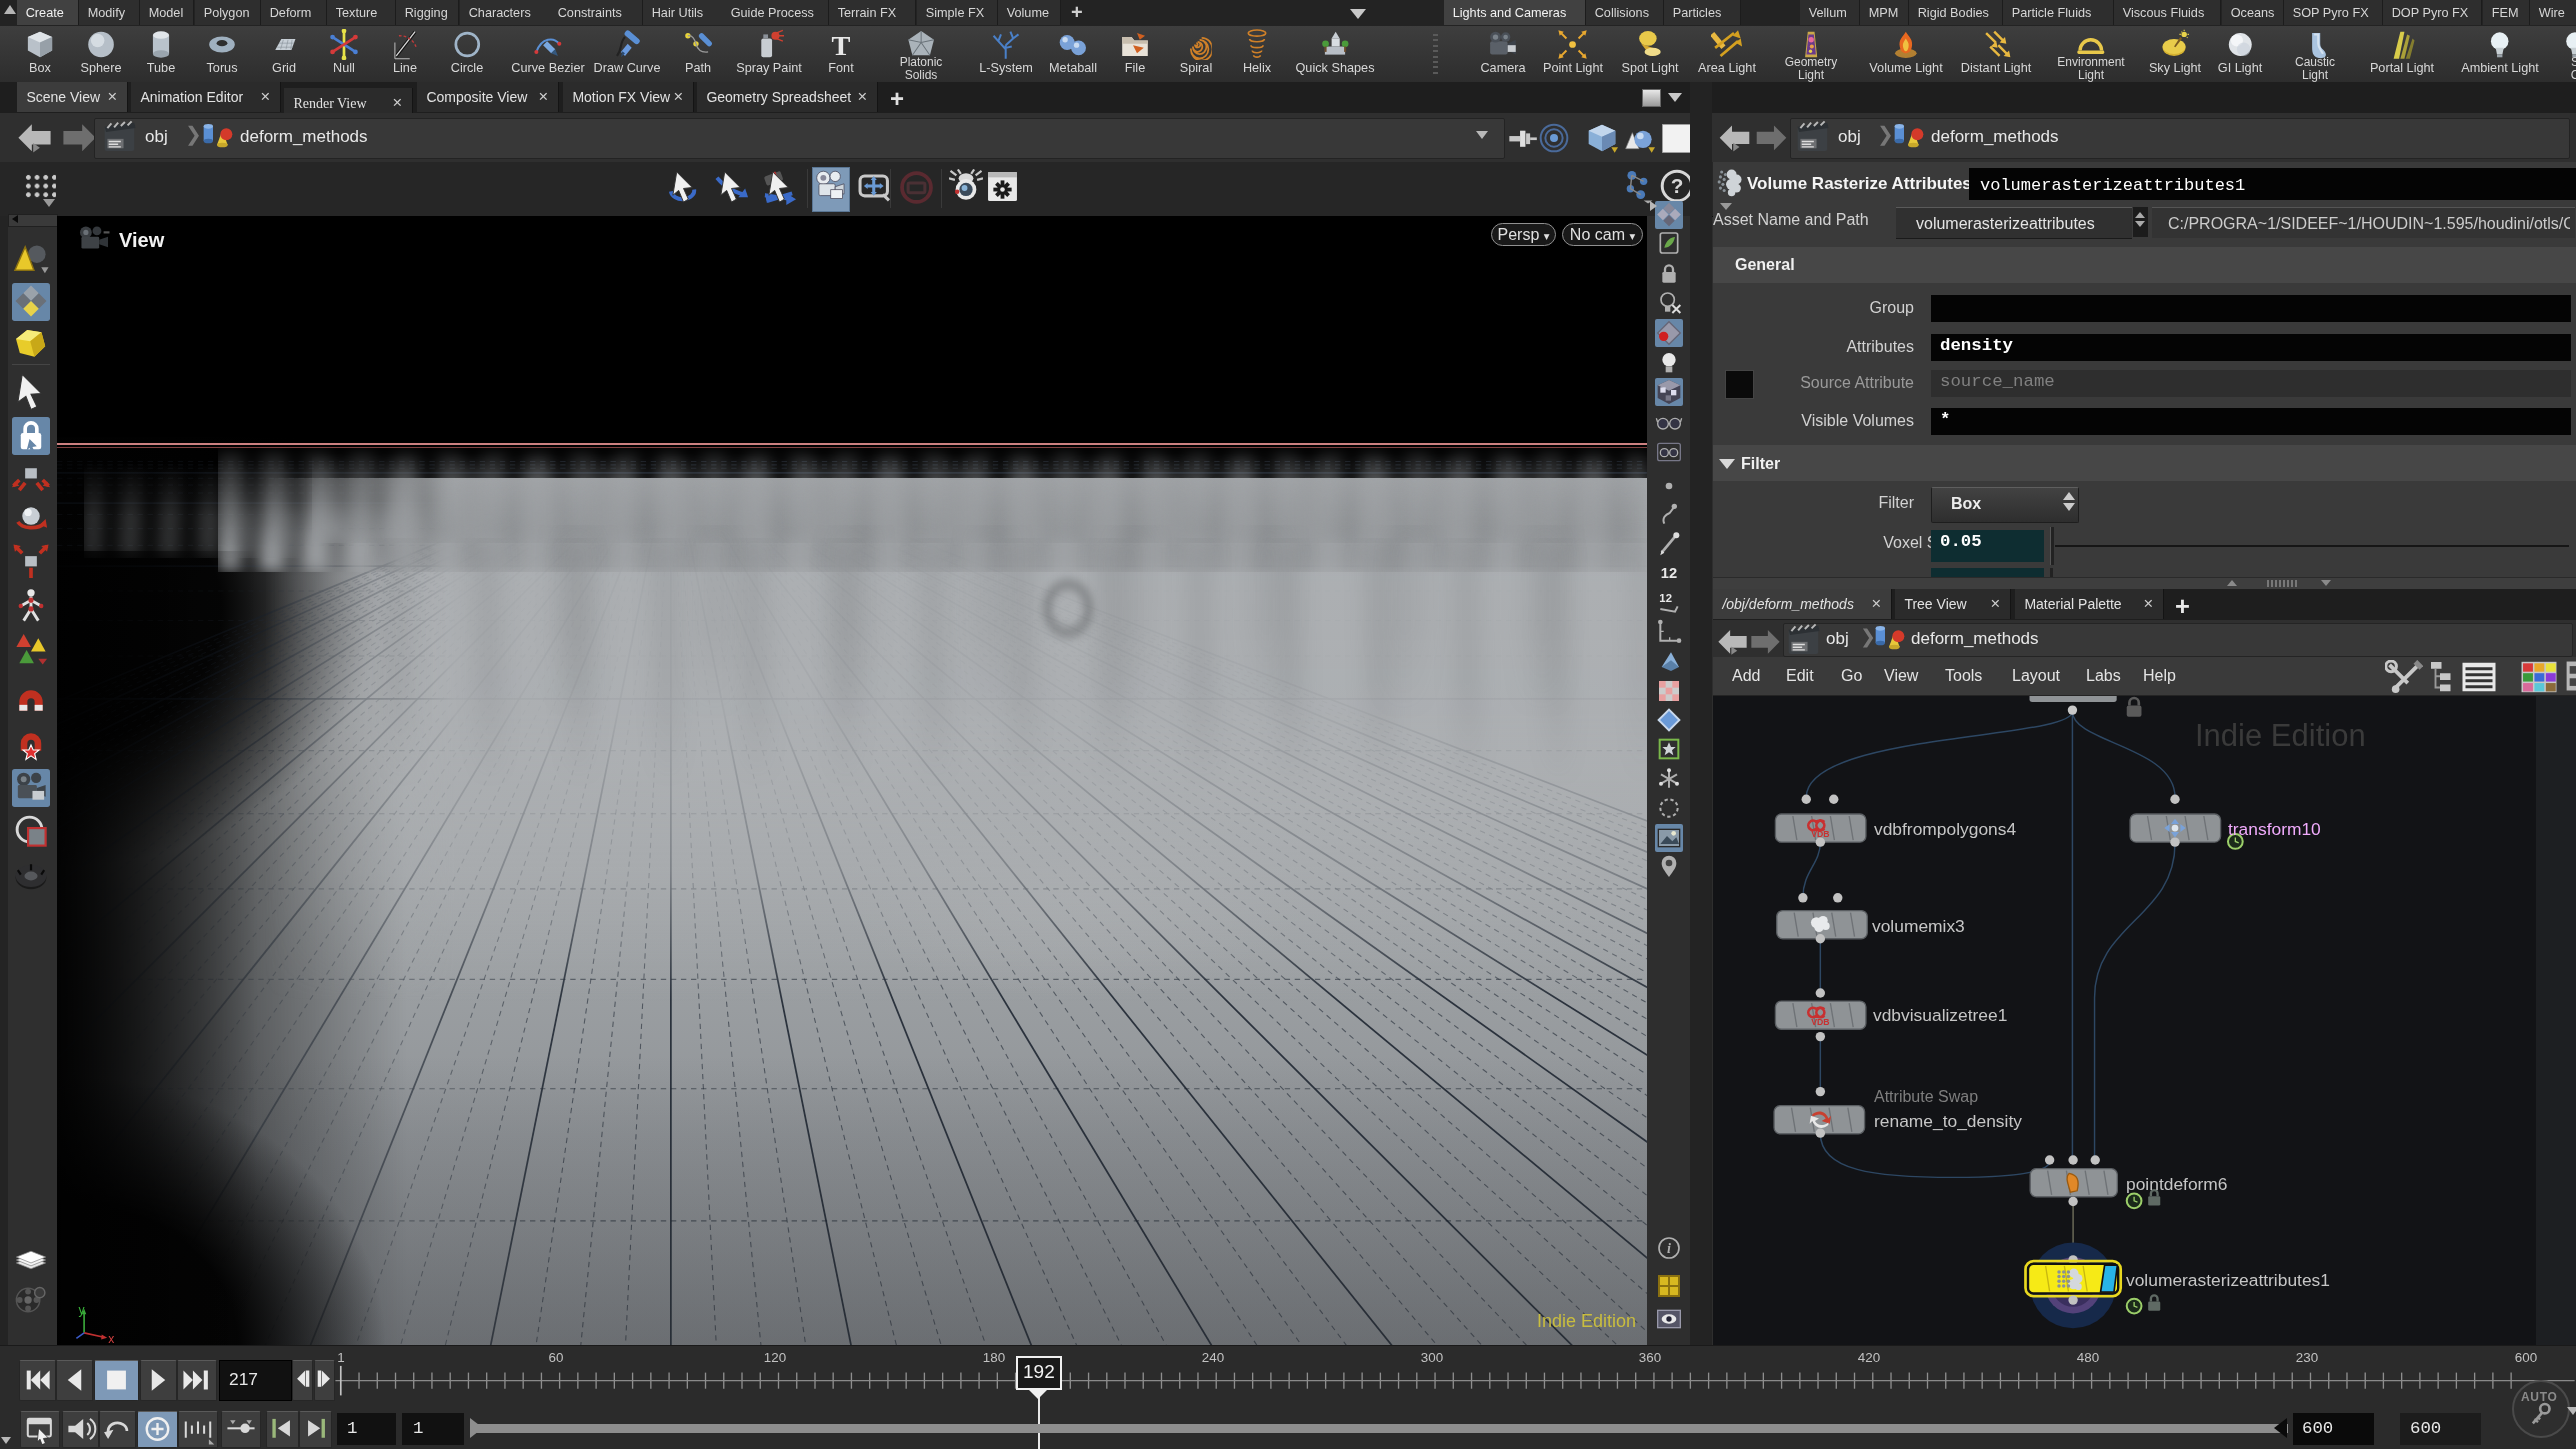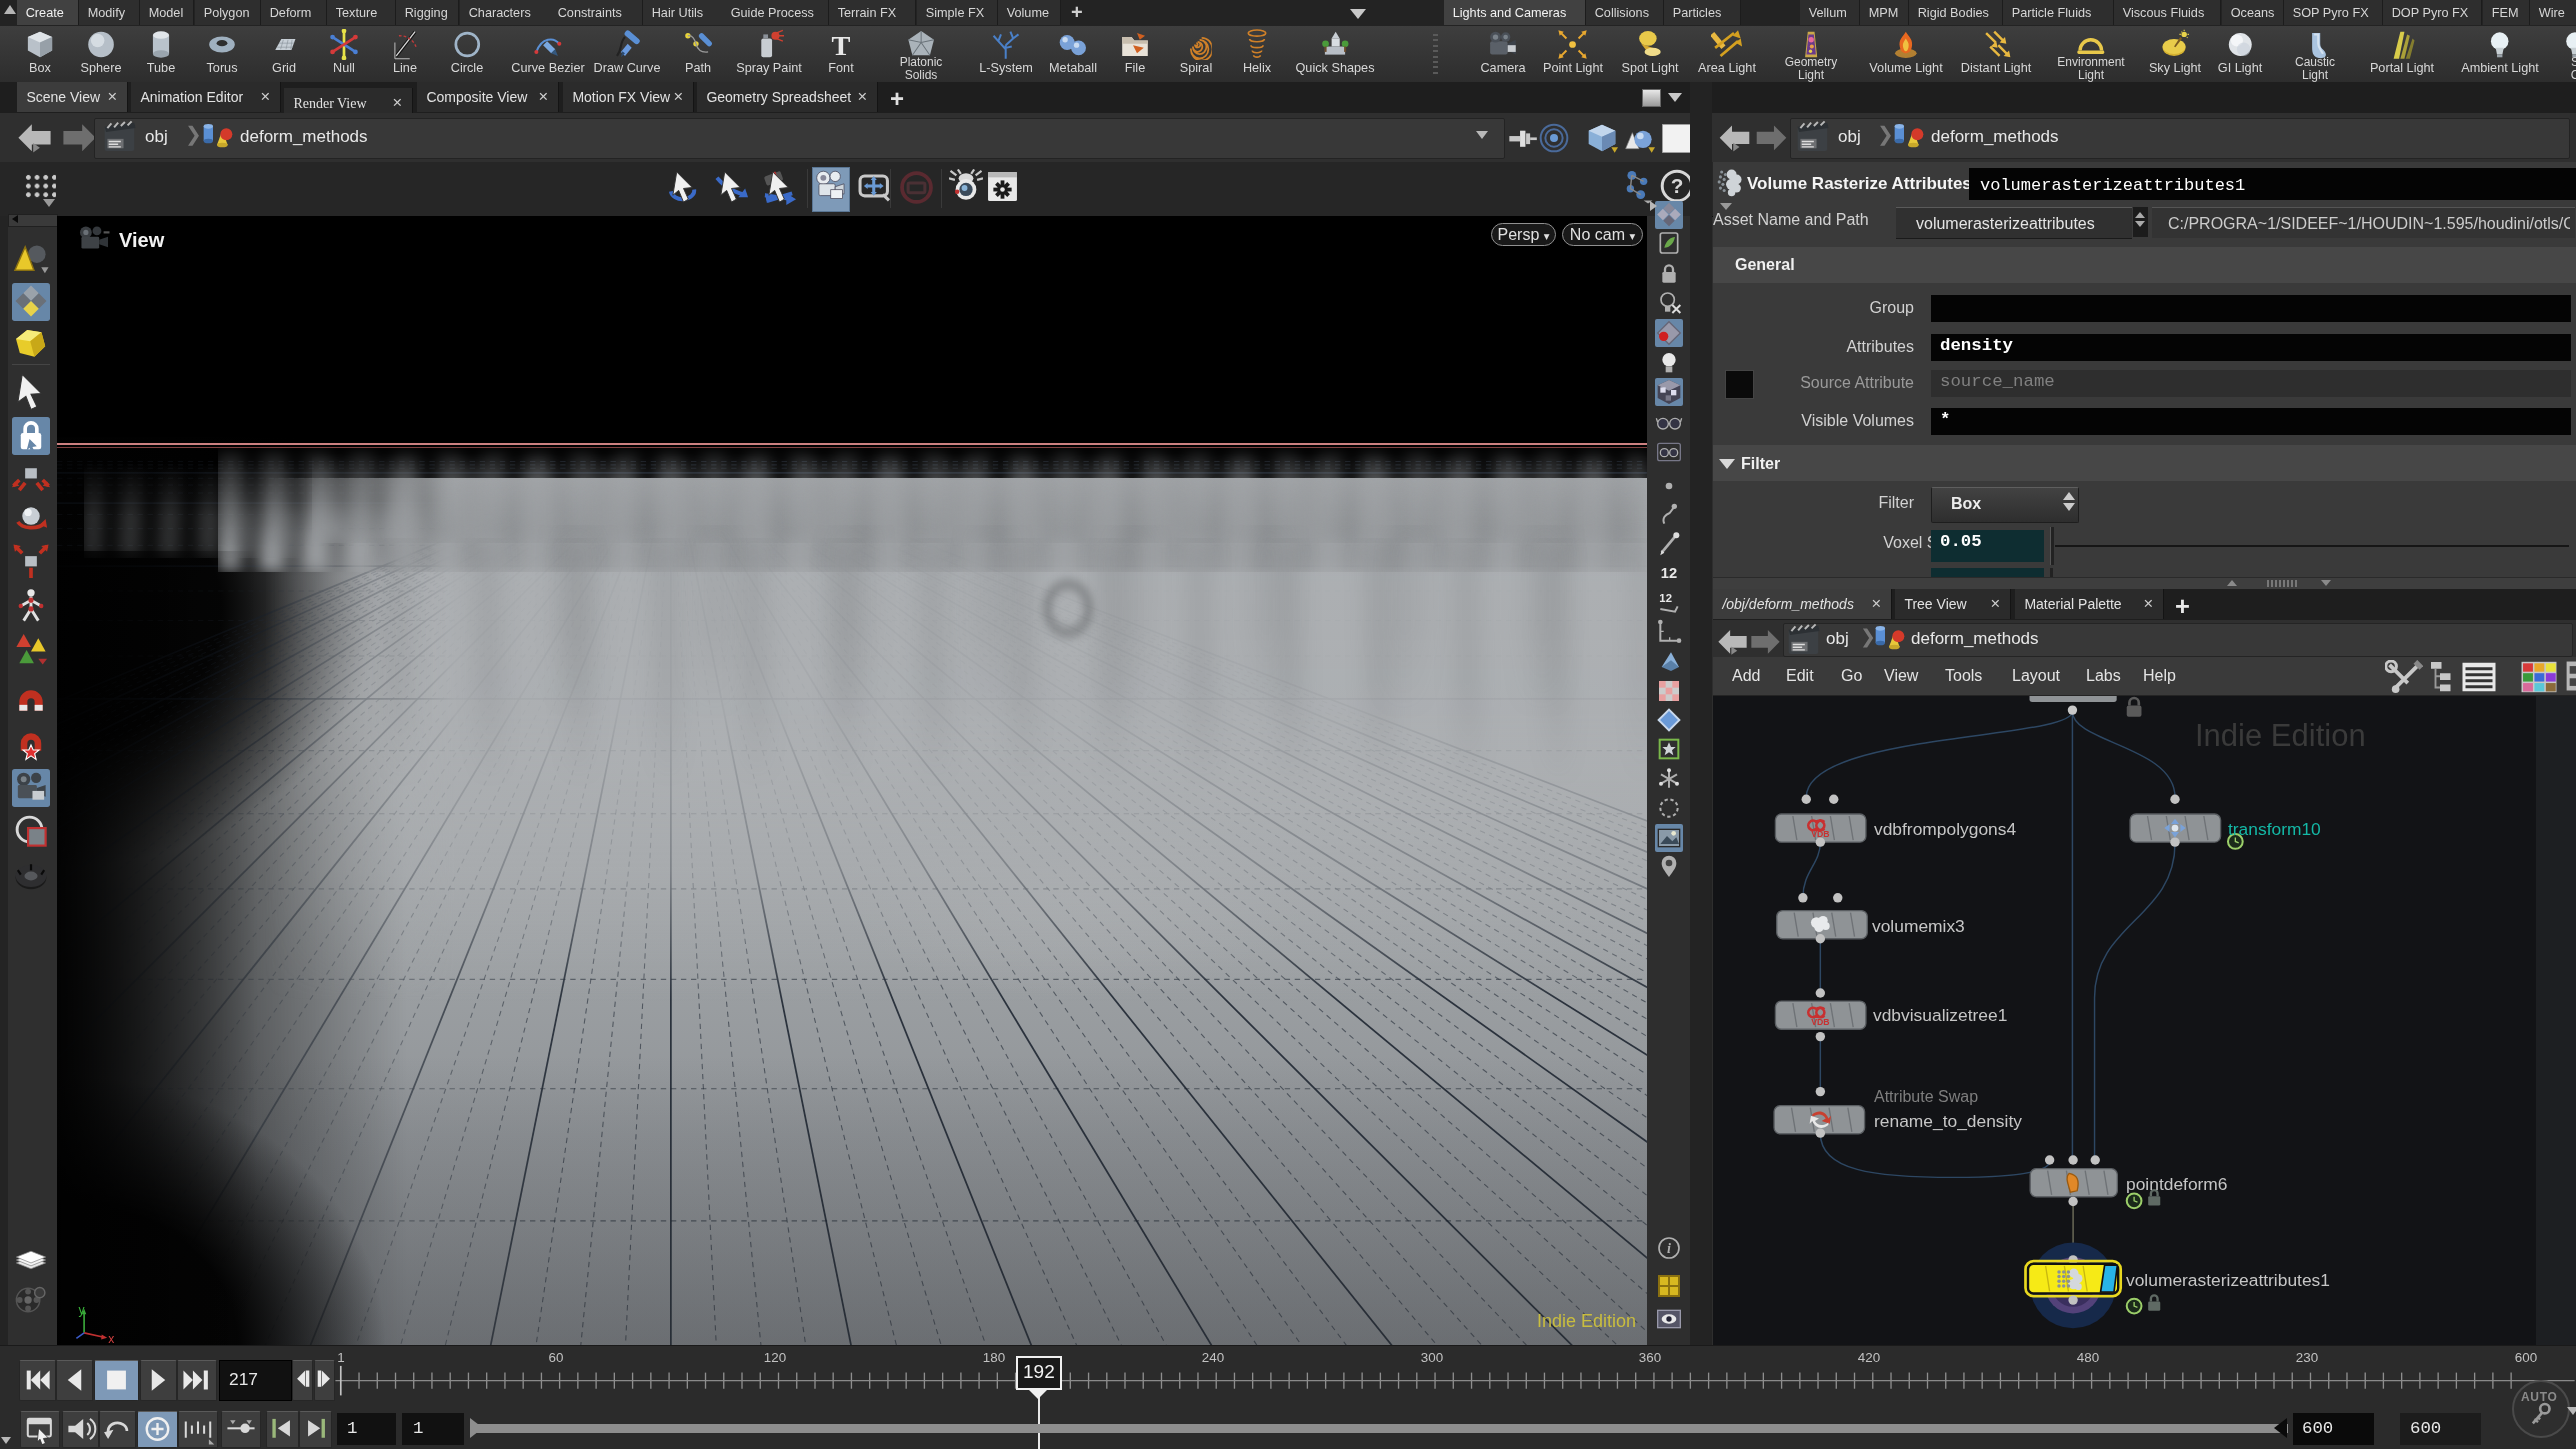--- a/index.html
+++ b/index.html
@@ -1239,21 +1239,21 @@
             <circle cx="0" cy="11" r="2.6"></circle>
           </g>
         </g>
 <circle cx="537" cy="901" r="7" fill="#c2c2c2"></circle>
 <circle cx="628" cy="910" r="11" fill="#1a2a1a" stroke="#9ccf6a" stroke-width="3"></circle>
         <path d="M628,904 L628,910 L633,912" stroke="#9ccf6a" stroke-width="2" fill="none"></path>
         <rect x="649" y="903" width="18" height="14" rx="2" fill="#5f6a64"></rect>
         <path d="M653,903 v-4 a5,5 0 0 1 10,0 v4" fill="none" stroke="#5f6a64" stroke-width="3.5"></path>
 </svg>
 <div class="a" style="left:161px;top:123px;font-size:17.4px;color:#c6c6c6;white-space:nowrap;">vdbfrompolygons4</div>
-<div class="a" style="left:515px;top:123px;font-size:17.4px;color:#14b8a6;white-space:nowrap;">transform10</div>
+<div class="a" style="left:515px;top:123px;font-size:17.4px;color:#f0abfc;white-space:nowrap;">transform10</div>
 <div class="a" style="left:159px;top:220px;font-size:17.4px;color:#c6c6c6;white-space:nowrap;">volumemix3</div>
 <div class="a" style="left:160px;top:309px;font-size:17.4px;color:#c6c6c6;white-space:nowrap;">vdbvisualizetree1</div>
 <div class="a" style="left:161px;top:415px;font-size:17.4px;color:#c6c6c6;white-space:nowrap;">rename_to_density</div>
 <div class="a" style="left:413px;top:478px;font-size:17.4px;color:#c6c6c6;white-space:nowrap;">pointdeform6</div>
 <div class="a" style="left:413px;top:574px;font-size:17.4px;color:#c6c6c6;white-space:nowrap;">volumerasterizeattributes1</div>
 <div class="a" style="left:161px;top:392px;font-size:16px;color:#7e7e7e;">Attribute Swap</div>
 </div>
 <div class="a" style="left:0;top:1345px;width:2576px;height:104px;background:#2b2b2b;border-top:1.3px solid #1a1a1a;"></div>
 <div class="a" style="left:19px;top:1360px;width:35px;height:39px;background:#3e3e3e;border:0.7px solid #262626;border-top:0.7px solid #5a5a5a;border-radius:2px;"><svg width="35" height="38" viewBox="0 0 52 56">
         <rect x="10" y="14" width="6" height="28" fill="#e8e8e8"></rect>

